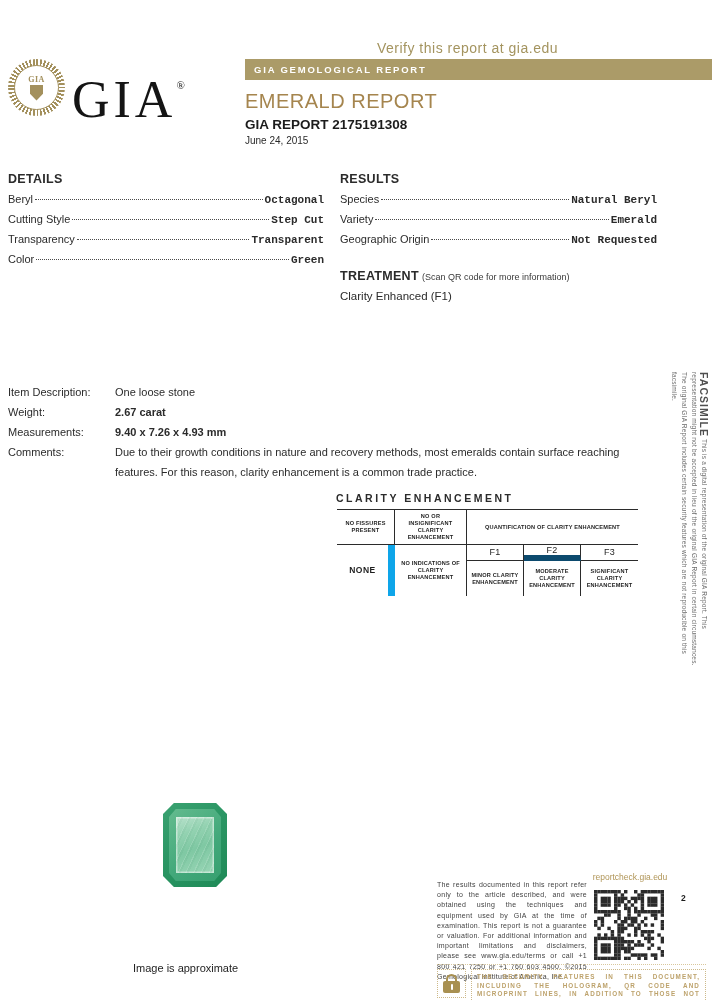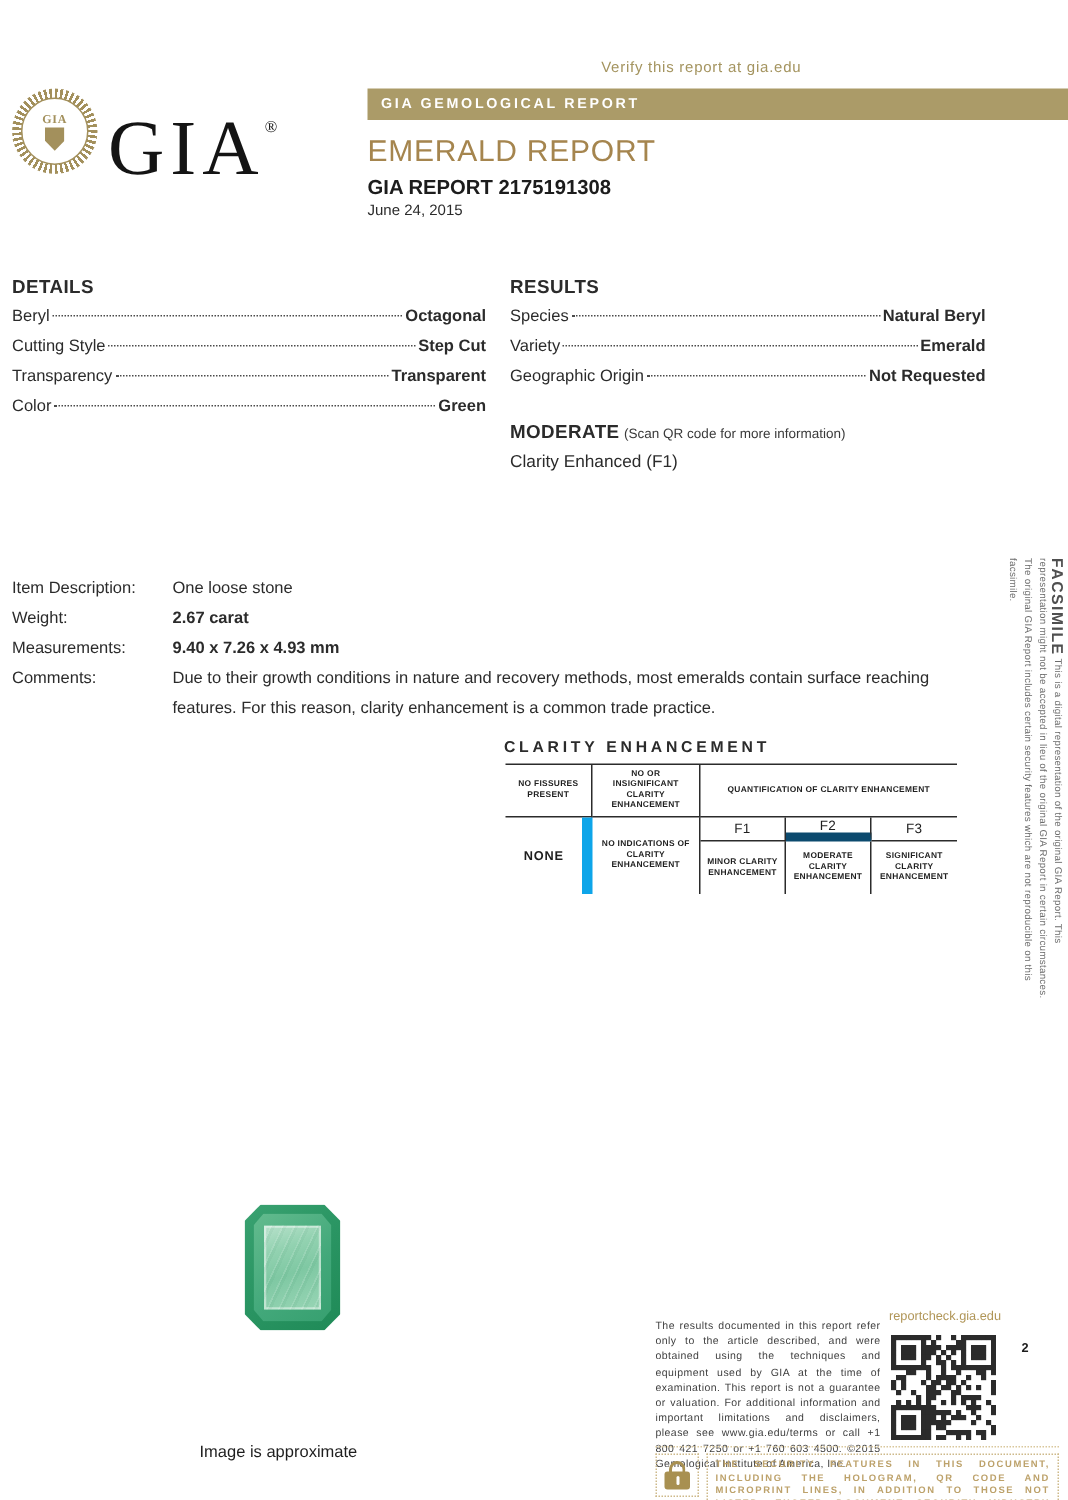--- a/index.html
+++ b/index.html
@@ -1,21 +1,21 @@
 <!DOCTYPE html>
 <html><head>
 <meta charset="utf-8">
 <style>
   html,body{margin:0;padding:0;background:#fff;}
   .page{position:relative;width:712px;height:1000px;background:#ffffff;overflow:hidden;
         font-family:"Liberation Sans",sans-serif;color:#2b2b2b;}
 
   
   .verify{position:absolute;left:245px;top:40px;width:445px;text-align:center;
-          font-size:10px;letter-spacing:.5px;color:#a4945f;}
+          font-size:14px;letter-spacing:.5px;color:#a4945f;}
   .banner{position:absolute;left:245px;top:59px;width:488px;height:21px;line-height:21px;
           background:#ab9b68;color:#fff;font-size:9.5px;font-weight:bold;letter-spacing:1.8px;
           padding-left:9px;box-sizing:border-box;}
   .seal{position:absolute;left:8px;top:59px;width:57px;height:57px;}
   .seal-burst{position:absolute;inset:0;border-radius:50%;
           background:repeating-conic-gradient(#a3905c 0deg 4deg,#fff 4deg 8deg);}
   .seal-inner{position:absolute;inset:6px;border-radius:50%;background:#fff;border:1.3px solid #a3905c;
           display:flex;flex-direction:column;align-items:center;justify-content:center;box-sizing:border-box;}
   .seal-gia{font-family:"Liberation Serif",serif;font-size:8px;font-weight:bold;color:#a3905c;letter-spacing:.5px;}
   .seal-shield{width:13px;height:16px;background:#a3905c;margin-top:1px;
@@ -24,25 +24,25 @@
           font-size:52px;line-height:58px;color:#141414;letter-spacing:4px;}
   .wordmark sup{font-size:11px;vertical-align:28px;letter-spacing:0;}
   .rpt-title{position:absolute;left:245px;top:90px;font-size:20px;color:#a5854e;letter-spacing:.5px;}
   .rpt-num{position:absolute;left:245px;top:117px;font-size:13.5px;font-weight:bold;color:#1c1c1c;}
   .rpt-date{position:absolute;left:245px;top:135px;font-size:10px;color:#2b2b2b;}
 
   
   .col{position:absolute;top:172px;}
   .col.details{left:8px;width:316px;}
   .col.results{left:340px;width:317px;}
-  .sec-h{font-size:12.5px;font-weight:bold;letter-spacing:.3px;margin:12px 0 7px 0;}
+  .sec-h{font-size:12.5px;font-weight:bold;letter-spacing:.3px;margin:0 0 7px 0;}
   .kv{display:flex;align-items:baseline;height:20px;font-size:11px;}
   .kv .lbl{white-space:nowrap;}
   .kv .leader{flex:1;border-bottom:1.5px dotted #4a4a4a;margin:0 2px;transform:translateY(-3px);}
-  .kv .val{white-space:nowrap;font-weight:bold;}
+  .kv .val{white-space:nowrap;font-weight:bold;font-family:Liberation Mono, monospace;}
   .treat-h{margin-top:16px;font-size:11px;}
   .treat-h b{font-size:12.5px;letter-spacing:.3px;}
   .treat-h .sub{font-size:9px;color:#3a3a3a;text-align:center;}
   .treat-v{margin-top:7px;font-size:11.5px;}
 
   
   .facsimile{position:absolute;right:3px;top:372px;height:300px;writing-mode:vertical-rl;
           line-height:10px;color:#6b6b6b;font-size:6.5px;letter-spacing:.2px;}
   .facsimile .fac-title{font-size:10.5px;font-weight:bold;color:#4f4f4f;letter-spacing:1px;}
 
@@ -163,21 +163,21 @@
       <span class="lbl">Variety</span>
       <span class="leader"></span>
       <span class="val">Emerald</span>
     </div>
     <div class="kv">
       <span class="lbl">Geographic Origin</span>
       <span class="leader"></span>
       <span class="val">Not Requested</span>
     </div>
     <div class="treat-h">
-      <b>MODERATE</b>
+      <b>TREATMENT</b>
       <span class="sub">(Scan QR code for more information)</span>
     </div>
     <div class="treat-v">Clarity Enhanced (F1)</div>
   </div>
 
   <div class="facsimile">
     <span class="fac-title">FACSIMILE</span>
     <span>This is a digital representation of the original GIA Report. This representation might not be accepted in lieu of the original GIA Report in certain circumstances. The original GIA Report includes certain security features which are not reproducible on this facsimile.</span>
   </div>
 

